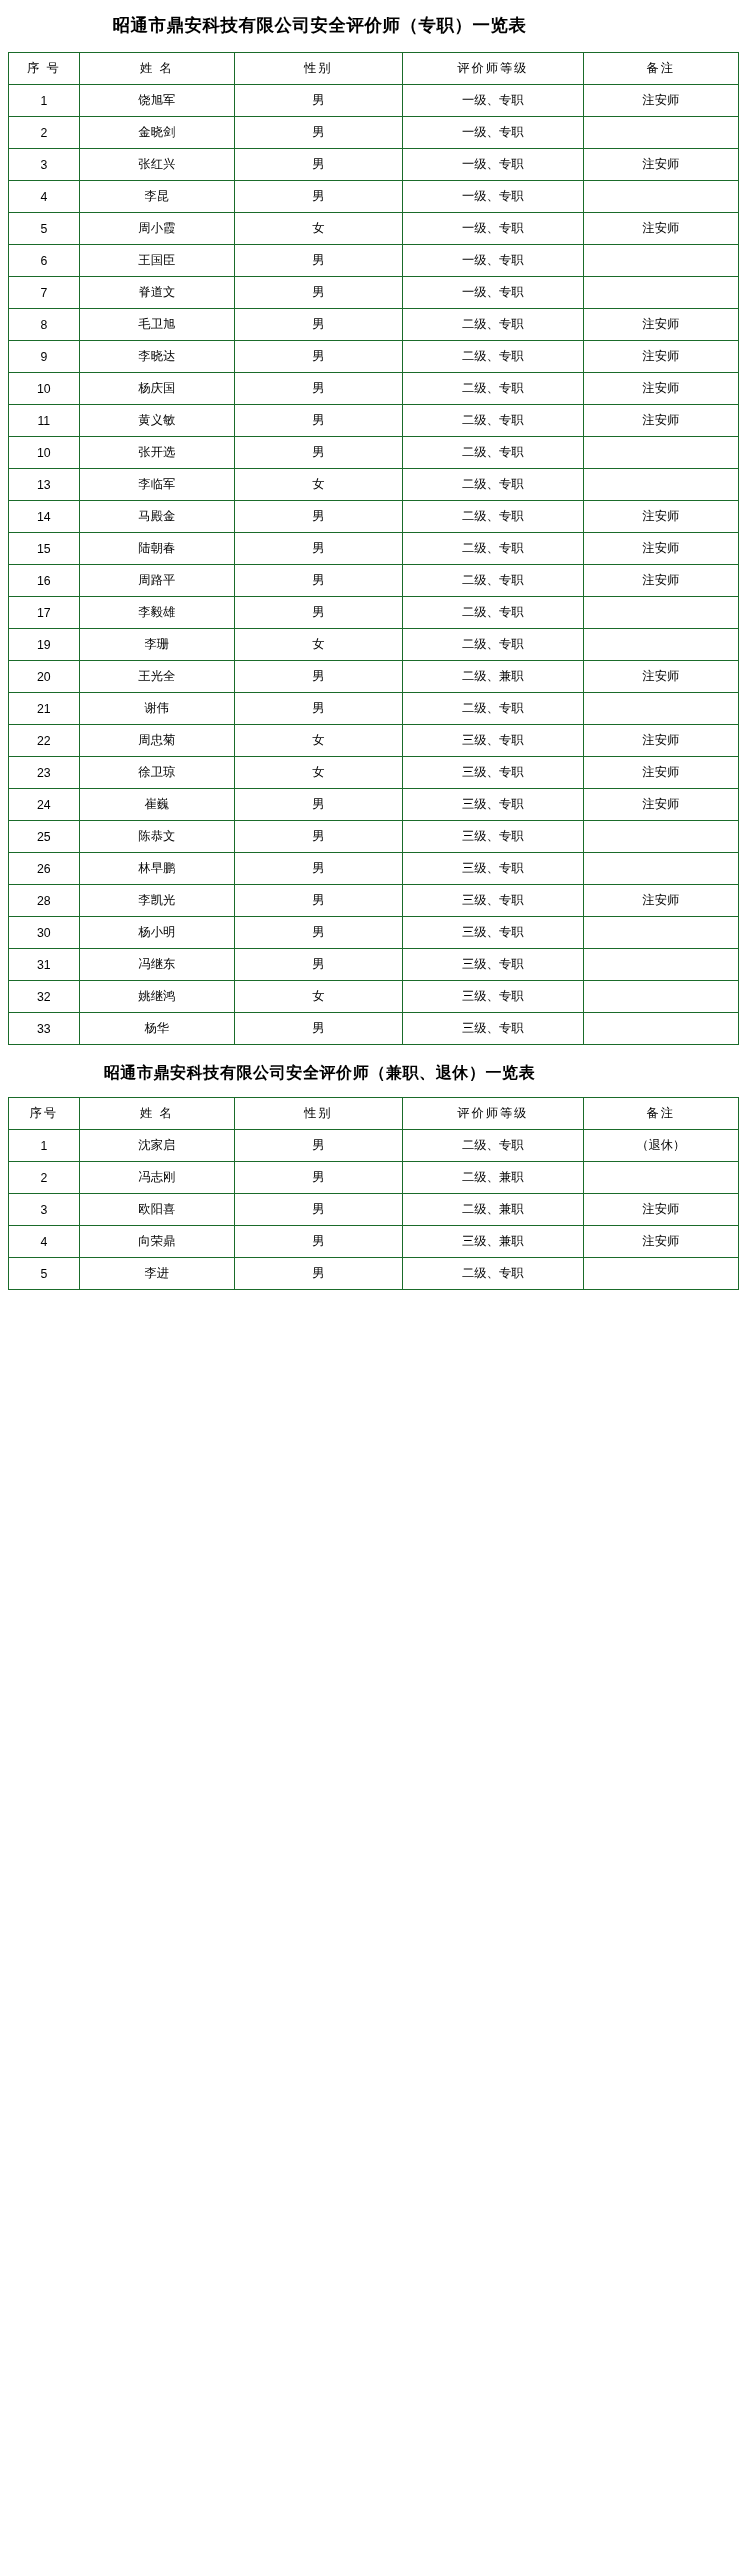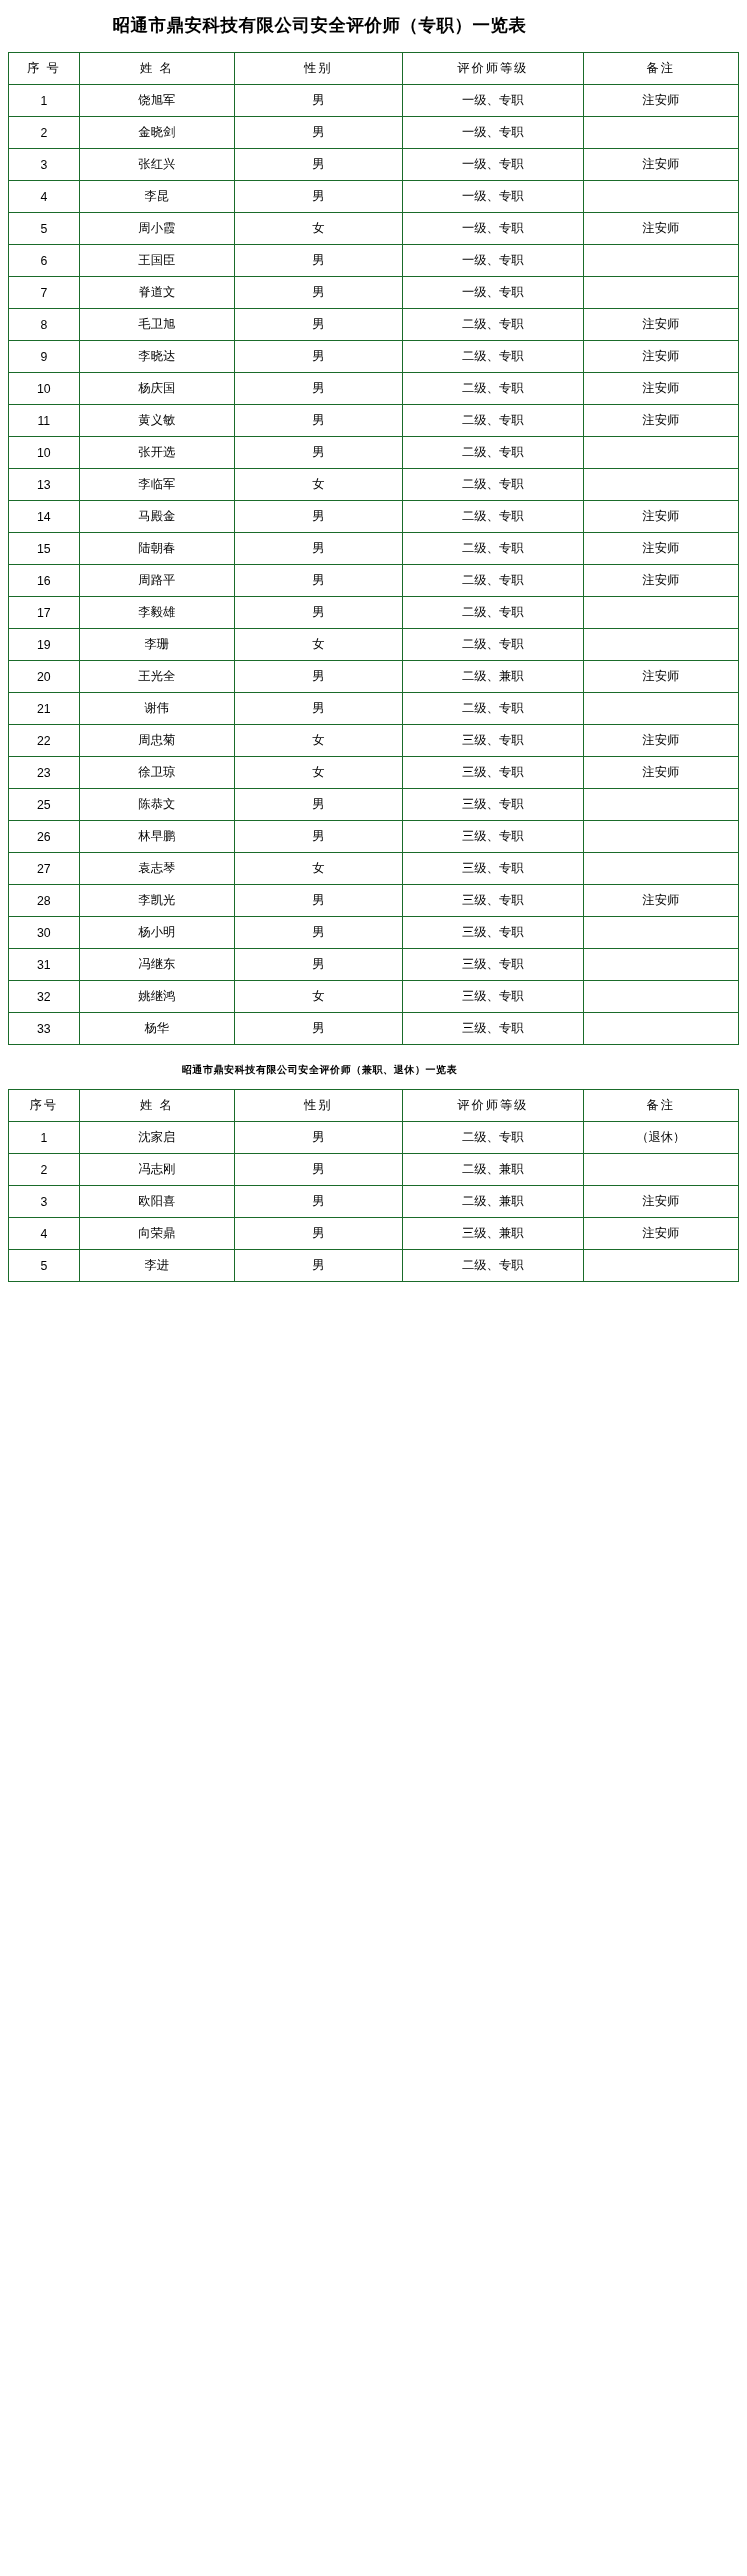--- a/index.html
+++ b/index.html
@@ -19,21 +19,21 @@
   }
   .doc-title {
     font-size: 17.4px;
     font-weight: bold;
     text-align: center;
     letter-spacing: 0.6px;
     padding: 9px 0 11.6px 0;
     line-height: 1.3;
   }
   .doc-title-2 {
-    font-size: 10px;
+    font-size: 16px;
     font-weight: bold;
     text-align: center;
     letter-spacing: 0.6px;
     padding: 14px 0 9px 0;
     line-height: 1.3;
   }
   table.roster {
     border-collapse: collapse;
     width: 730px;
     margin: 4px auto;
@@ -233,37 +233,37 @@
           <td>注安师</td>
         </tr>
         <tr>
           <td>23</td>
           <td>徐卫琼</td>
           <td>女</td>
           <td>三级、专职</td>
           <td>注安师</td>
         </tr>
         <tr>
+          <td>24</td>
+          <td>崔巍</td>
+          <td>男</td>
+          <td>三级、专职</td>
+          <td>注安师</td>
+        </tr>
+        <tr>
           <td>25</td>
           <td>陈恭文</td>
           <td>男</td>
           <td>三级、专职</td>
           <td></td>
         </tr>
         <tr>
           <td>26</td>
           <td>林早鹏</td>
           <td>男</td>
-          <td>三级、专职</td>
-          <td></td>
-        </tr>
-        <tr>
-          <td>27</td>
-          <td>袁志琴</td>
-          <td>女</td>
           <td>三级、专职</td>
           <td></td>
         </tr>
         <tr>
           <td>28</td>
           <td>李凯光</td>
           <td>男</td>
           <td>三级、专职</td>
           <td>注安师</td>
         </tr>

